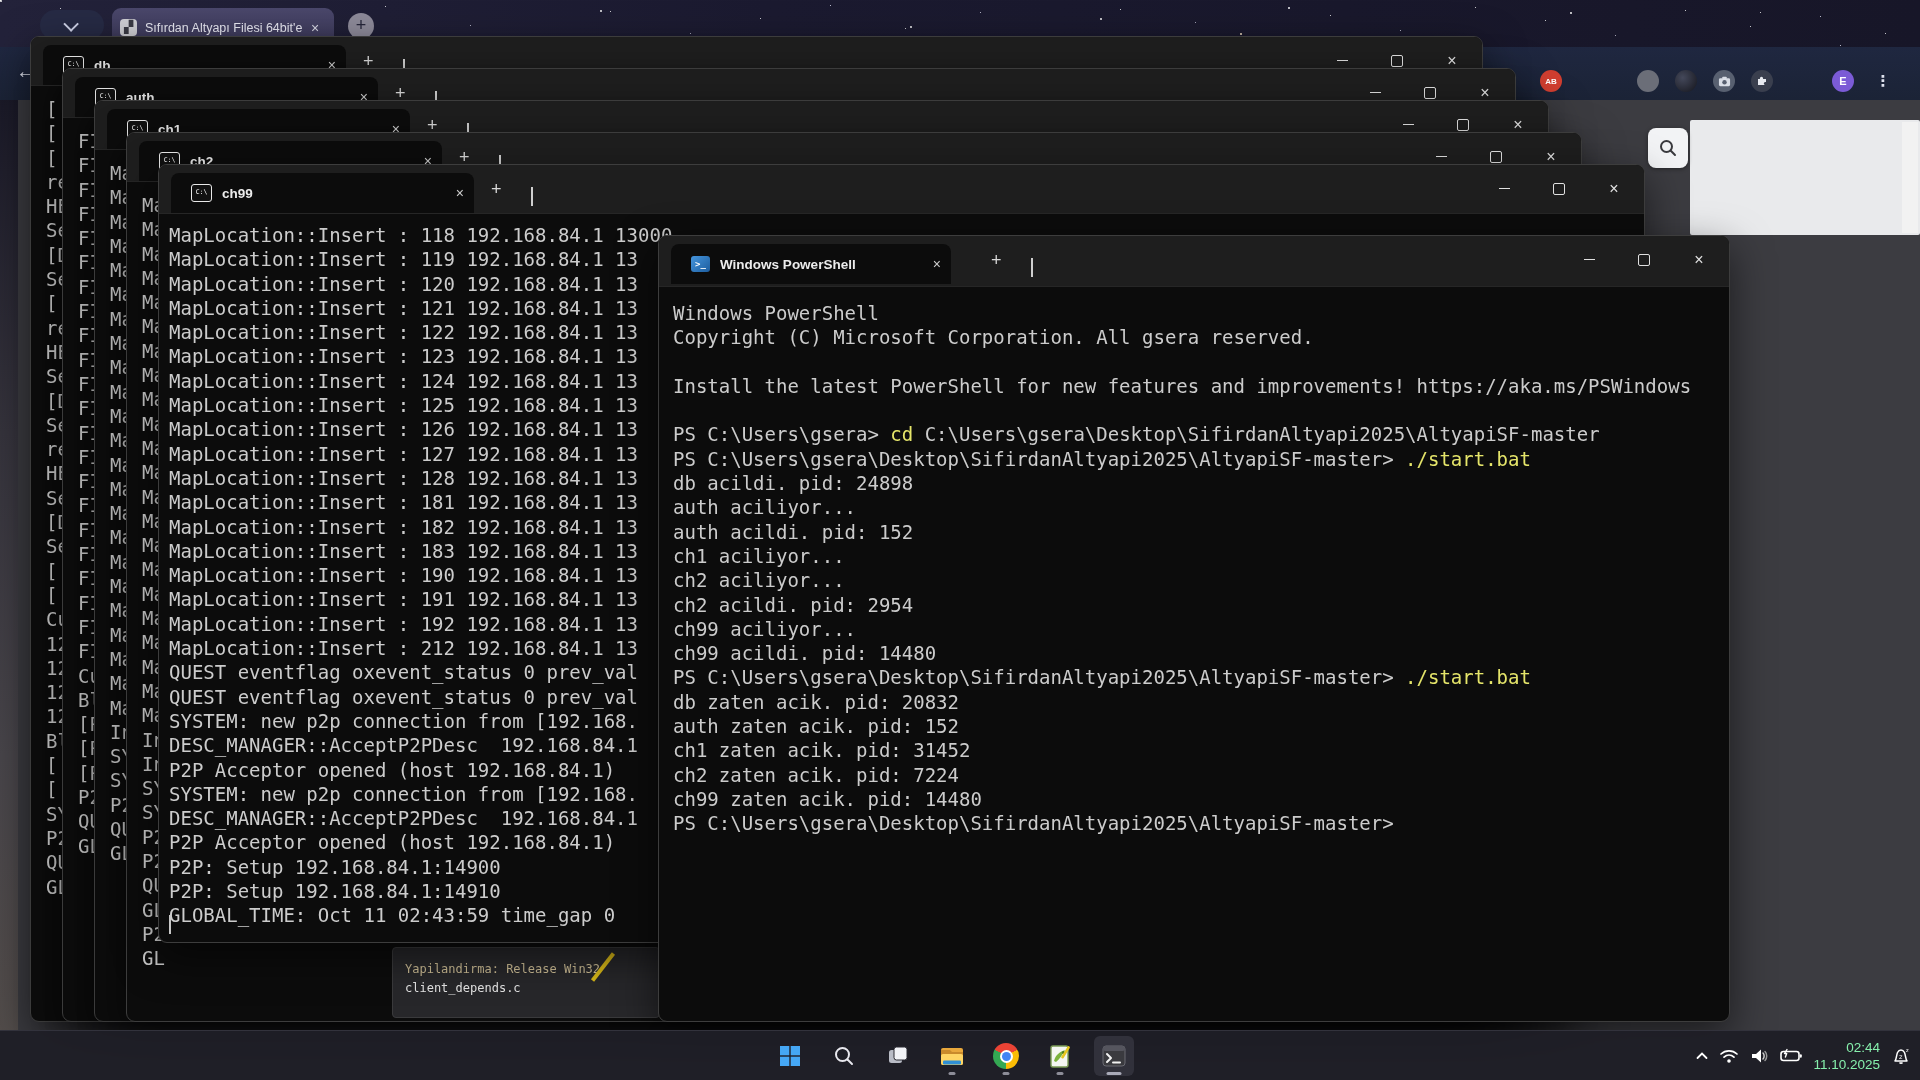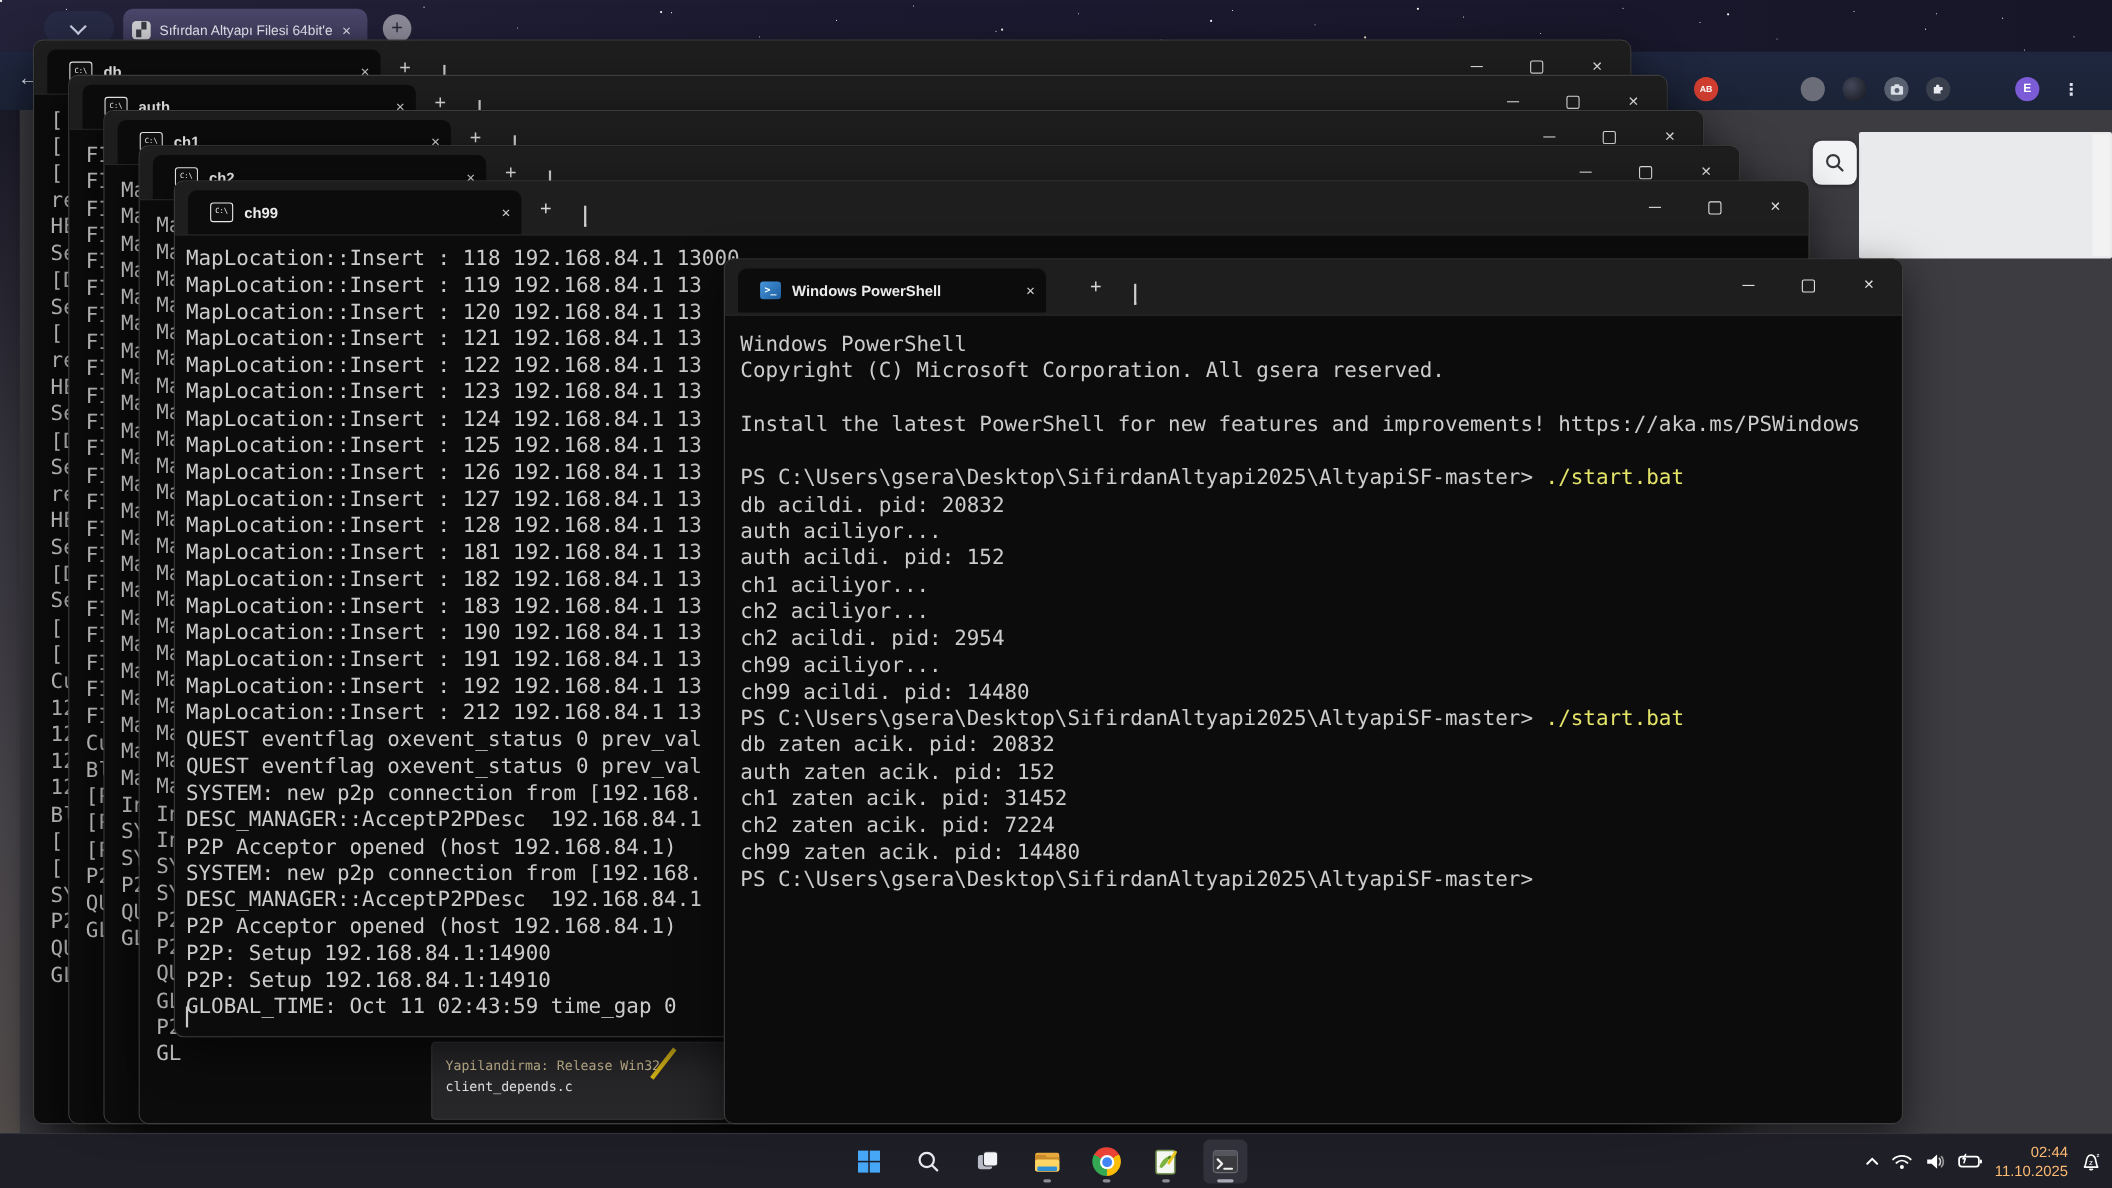--- a/index.html
+++ b/index.html
@@ -87,21 +87,21 @@
   
   #taskbar{left:0;top:1030px;width:1920px;height:50px;background:rgba(30,30,38,.97);
     border-top:1px solid #32323c;z-index:10;}
   #tb-center{position:absolute;left:770px;top:0;height:50px;display:flex;align-items:center;gap:14px;}
   .tbicon{width:40px;height:40px;border-radius:6px;display:flex;align-items:center;justify-content:center;position:relative;}
   .runind{position:absolute;bottom:1px;left:50%;transform:translateX(-50%);width:7px;height:3px;
     border-radius:2px;background:#8d8d98;}
   .runind.active{width:15px;background:#a9aab8;}
   #tb-term{background:#31313b;}
   #tray{position:absolute;right:8px;top:0;height:50px;display:flex;align-items:center;gap:10px;color:#fff;}
-  #clock{text-align:right;font-size:13.5px;line-height:17px;color:#fdba74;}
+  #clock{text-align:right;font-size:13.5px;line-height:17px;color:#86efac;}
   .trayicon{display:flex;align-items:center;justify-content:center;}
   #chrome-outer{width:26px;height:26px;border-radius:50%;
     background:conic-gradient(from -60deg,#ea4335 0 120deg,#fbbc05 120deg 240deg,#34a853 240deg 360deg);
     display:flex;align-items:center;justify-content:center;}
   #chrome-mid{width:13px;height:13px;border-radius:50%;background:#fff;display:flex;align-items:center;justify-content:center;}
   #chrome-core{width:9px;height:9px;border-radius:50%;background:#4285f4;}
 </style>
 </head>
 <body>
 
@@ -445,22 +445,23 @@
       <div class="wbtn" style="right:7px;">
           <span class="wclose">×</span>
         </div>
     </div>
     <div class="tbody">
         <div class="tline">Windows PowerShell</div>
         <div class="tline">Copyright (C) Microsoft Corporation. All gsera reserved.</div>
         <div class="tline"></div>
         <div class="tline">Install the latest PowerShell for new features and improvements! https://aka.ms/PSWindows</div>
         <div class="tline"></div>
+        <div class="tline"><span>PS C:\Users\gsera&gt; </span><span class="seg-cmd">cd</span><span> C:\Users\gsera\Desktop\SifirdanAltyapi2025\AltyapiSF-master</span></div>
         <div class="tline"><span>PS C:\Users\gsera\Desktop\SifirdanAltyapi2025\AltyapiSF-master&gt; </span><span class="seg-cmd">./start.bat</span></div>
-        <div class="tline">db acildi. pid: 20832</div>
+        <div class="tline">db acildi. pid: 24898</div>
         <div class="tline">auth aciliyor...</div>
         <div class="tline">auth acildi. pid: 152</div>
         <div class="tline">ch1 aciliyor...</div>
         <div class="tline">ch2 aciliyor...</div>
         <div class="tline">ch2 acildi. pid: 2954</div>
         <div class="tline">ch99 aciliyor...</div>
         <div class="tline">ch99 acildi. pid: 14480</div>
         <div class="tline"><span>PS C:\Users\gsera\Desktop\SifirdanAltyapi2025\AltyapiSF-master&gt; </span><span class="seg-cmd">./start.bat</span></div>
         <div class="tline">db zaten acik. pid: 20832</div>
         <div class="tline">auth zaten acik. pid: 152</div>

